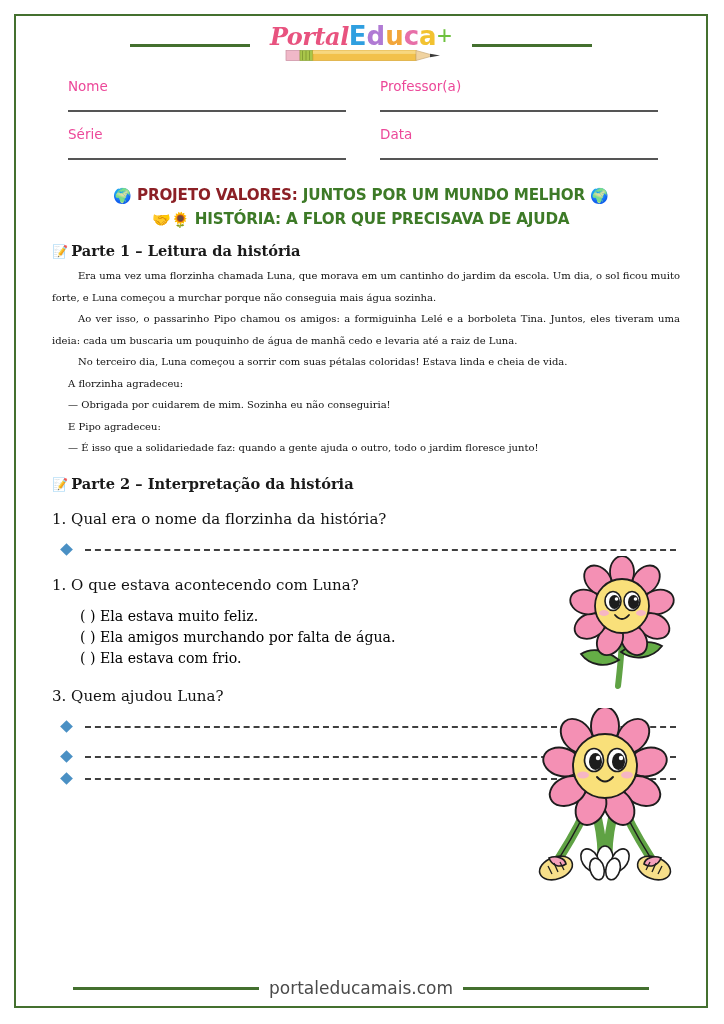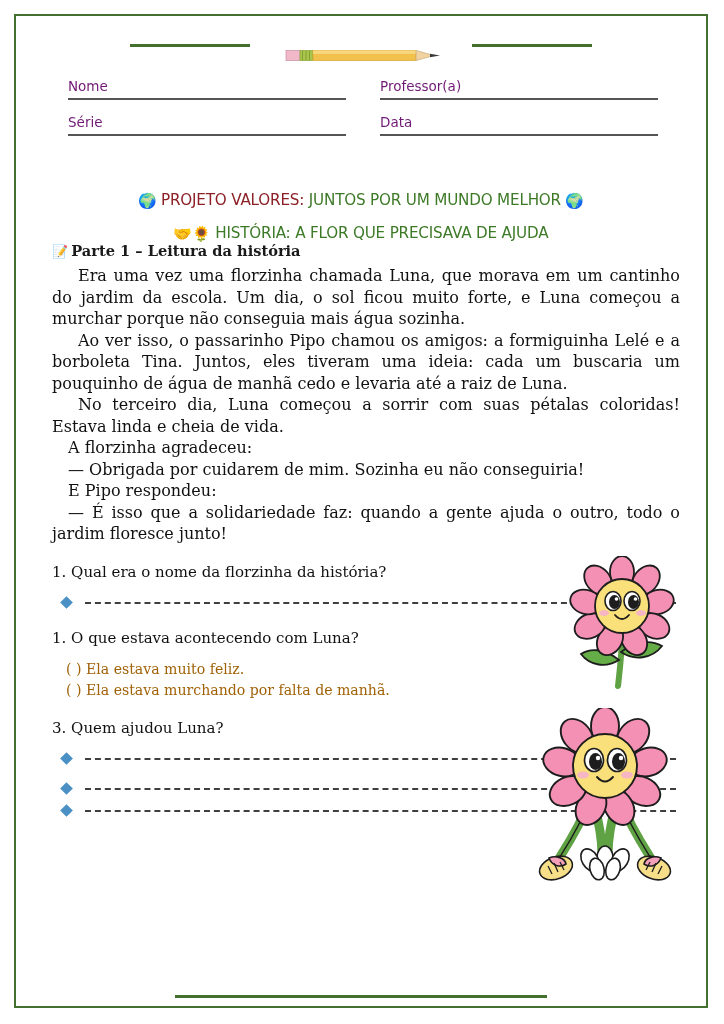--- a/index.html
+++ b/index.html
@@ -97,43 +97,43 @@
     display: flex;
     justify-content: space-between;
     margin-bottom: 14px;
   }
   .form-field {
     width: 278px;
   }
   .form-label {
     font-family: "DejaVu Sans", sans-serif;
     font-size: 13.5px;
-    color: #701a75;
-    padding-bottom: 4px;
+    color: #ec4899;
+    padding-bottom: 16px;
   }
   .form-line {
     height: 2px;
     background: #555555;
     width: 100%;
   }
 
   
   #title-block {
     position: absolute;
     left: 0;
     top: 168px;
     width: 100%;
     text-align: center;
   }
   .title-line {
     font-family: "DejaVu Sans", sans-serif;
-    font-weight: normal;
+    font-weight: bold;
     font-size: 15.2px;
     letter-spacing: -0.2px;
-    line-height: 32px;
+    line-height: 23px;
     white-space: nowrap;
   }
   .t-red { color: #8c2026; }
   .t-green { color: #3d7a27; }
   .emj { font-size: 15px; vertical-align: -1px; }
 
   
   #content {
     position: absolute;
     left: 36px;
@@ -144,21 +144,21 @@
     font-family: "DejaVu Serif", serif;
     font-weight: bold;
     font-size: 14.6px;
     color: #1a1a1a;
     margin: 10px 0 6px 0;
   }
   .part-head .pico { font-size: 13px; margin-right: 3px; }
 
   .story-p {
     font-family: "DejaVu Serif", serif;
-    font-size: 16px;
+    font-size: 10px;
     line-height: 21.5px;
     color: #111111;
     text-align: justify;
     text-indent: 26px;
     margin: 0 0 0 0;
   }
   .story-p.noindent { text-indent: 16px; }
 
   .question {
     font-family: "DejaVu Serif", serif;
@@ -183,23 +183,23 @@
   .dashes {
     flex: 1 1 auto;
     margin-left: 14px;
     border-top: 2px dashed #3f3f3f;
     height: 0;
     margin-right: 4px;
   }
   .alt {
     font-family: "DejaVu Serif", serif;
     font-size: 14.1px;
-    color: #a16207;
+    color: #000000;
     line-height: 21px;
-    margin-left: 14px;
+    margin-left: 28px;
   }
   .alt-list { margin-top: 12px; }
 
   
   .flower {
     position: absolute;
   }
   #flower-1 { left: 556px; top: 556px; }
   #flower-2 { left: 522px; top: 708px; }
 
@@ -228,20 +228,23 @@
   }
 </style>
 </head>
 <body>
 
 <div id="page-frame">
 
   <div id="header">
     <div class="hdr-rule"></div>
     <div id="logo-wrap">
+      <div id="logo-text">
+        <span class="lg-portal">Portal</span><span class="lg-l lg-e">E</span><span class="lg-l lg-d">d</span><span class="lg-l lg-u">u</span><span class="lg-l lg-c">c</span><span class="lg-l lg-a">a</span><span class="lg-plus">+</span>
+      </div>
       <svg id="pencil" viewBox="0 0 158 13">
         <rect x="2" y="1.5" width="14" height="10" fill="#f0b8c8" stroke="#c98da0" stroke-width="0.7"></rect>
         <rect x="16" y="1.5" width="13" height="10" fill="#a9c64a" stroke="#8aa636" stroke-width="0.7"></rect>
         <line x1="18.5" y1="1.8" x2="18.5" y2="11.2" stroke="#7d9630" stroke-width="0.8"></line>
         <line x1="22" y1="1.8" x2="22" y2="11.2" stroke="#7d9630" stroke-width="0.8"></line>
         <line x1="25.5" y1="1.8" x2="25.5" y2="11.2" stroke="#7d9630" stroke-width="0.8"></line>
         <rect x="29" y="1.5" width="103" height="10" fill="#f2c14b" stroke="#d9a52f" stroke-width="0.7"></rect>
         <rect x="29" y="1.5" width="103" height="3.4" fill="#f7d77f"></rect>
         <polygon points="132,1.5 150,6.5 132,11.5" fill="#f0d3a0" stroke="#c9ab78" stroke-width="0.7"></polygon>
         <polygon points="146,4.7 156,6.5 146,8.3" fill="#3a3a3a"></polygon>
@@ -289,54 +292,59 @@
 
     <div class="part-head">
       <span class="pico">📝</span><span>Parte 1 – Leitura da história</span>
     </div>
 
     <p class="story-p">Era uma vez uma florzinha chamada Luna, que morava em um cantinho do jardim da escola. Um dia, o sol ficou muito forte, e Luna começou a murchar porque não conseguia mais água sozinha.</p>
     <p class="story-p">Ao ver isso, o passarinho Pipo chamou os amigos: a formiguinha Lelé e a borboleta Tina. Juntos, eles tiveram uma ideia: cada um buscaria um pouquinho de água de manhã cedo e levaria até a raiz de Luna.</p>
     <p class="story-p">No terceiro dia, Luna começou a sorrir com suas pétalas coloridas! Estava linda e cheia de vida.</p>
     <p class="story-p noindent">A florzinha agradeceu:</p>
     <p class="story-p noindent">— Obrigada por cuidarem de mim. Sozinha eu não conseguiria!</p>
-    <p class="story-p noindent">E Pipo respondeu:</p>
+    <p class="story-p noindent">E Pipo agradeceu:</p>
     <p class="story-p noindent">— É isso que a solidariedade faz: quando a gente ajuda o outro, todo o jardim floresce junto!</p>
 
+    <div class="part-head" style="margin-top:16px">
+      <span class="pico">📝</span><span>Parte 2 – Interpretação da história</span>
+    </div>
 
     <div class="question">1. Qual era o nome da florzinha da história?</div>
     <div class="answer-line">
       <span class="bullet"></span>
       <span class="dashes"></span>
     </div>
 
     <div class="question">1. O que estava acontecendo com Luna?</div>
     <div class="alt-list">
       <div class="alt">( ) Ela estava muito feliz.</div>
-      <div class="alt">( ) Ela estava murchando por falta de manhã.</div>
+      <div class="alt">( ) Ela amigos murchando por falta de água.</div>
+      <div class="alt">( ) Ela estava com frio.</div>
     </div>
 
     <div class="question">3. Quem ajudou Luna?</div>
     <div class="answer-line">
       <span class="bullet"></span>
       <span class="dashes"></span>
     </div>
 
     <div class="answer-line">
       <span class="bullet"></span>
       <span class="dashes"></span>
     </div>
     <div class="answer-line" style="margin-top:6px">
       <span class="bullet"></span>
       <span class="dashes"></span>
     </div>
   </div>
 
   <div id="footer">
     <div class="ft-rule"></div>
+    <div id="footer-text">portaleducamais.com</div>
     <div class="ft-rule"></div>
   </div>
 
 </div>
 
 <svg class="flower" id="flower-1" width="132" height="135" viewBox="0 0 132 135">
   <g stroke="#1d1d1d" stroke-width="1.8">
 
     <path d="M66 78 C66 96 64 112 62 130" fill="none" stroke="#5fa244" stroke-width="6" stroke-linecap="round"></path>
 

